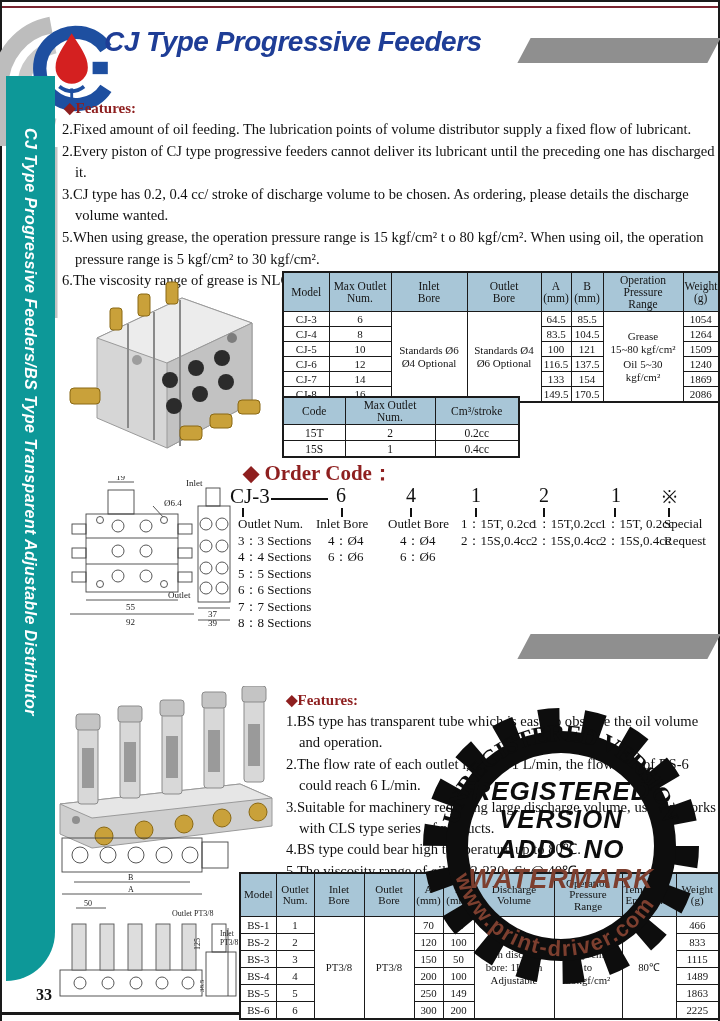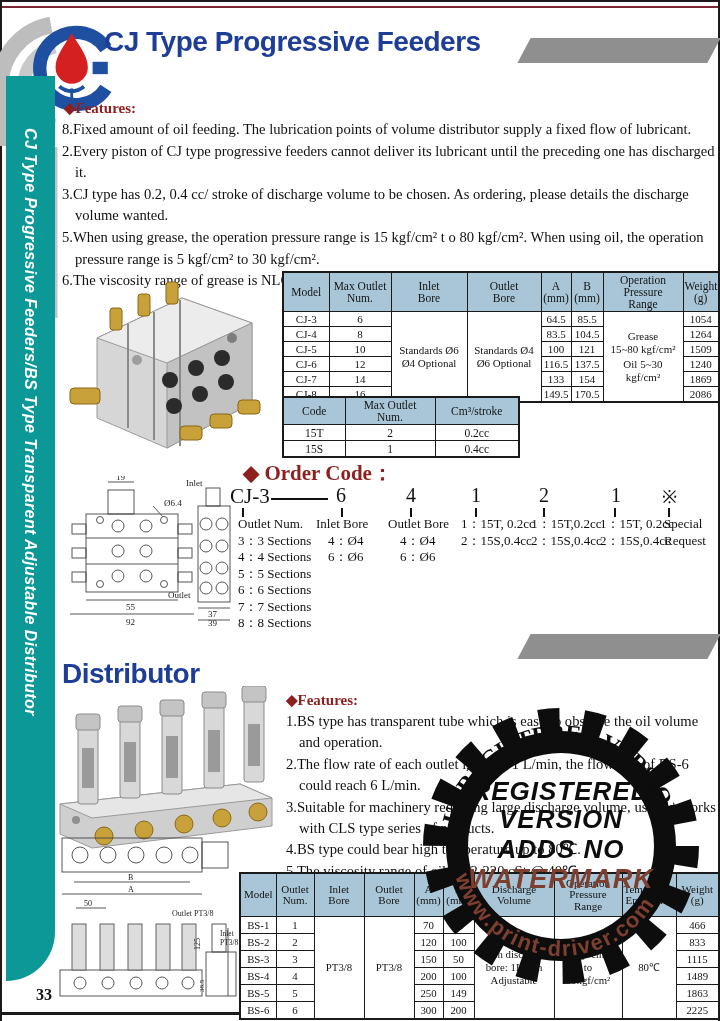--- a/index.html
+++ b/index.html
@@ -6,21 +6,21 @@
   .page{position:relative;width:720px;height:1021px;background:#ffffff;overflow:hidden;
         font-family:"Liberation Serif",serif;color:#141414;}
   .abs{position:absolute;}
   
   .edge-top{position:absolute;left:0;top:0;width:720px;height:2px;background:#1a1a1a;}
   .rule-maroon{position:absolute;left:0;top:6px;width:720px;height:2px;background:#7a2430;}
   .edge-left{position:absolute;left:0;top:0;width:2px;height:1021px;background:#1a1a1a;}
   .edge-right{position:absolute;right:0;top:0;width:2px;height:1021px;background:#1a1a1a;}
   .edge-bottom{position:absolute;left:0;top:1012px;width:720px;height:3px;background:#1a1a1a;}
   
-  .sec-title{position:absolute;font-family:"Liberation Sans",sans-serif;font-weight:bold;
+  .sec-title{position:absolute;font-family:"Liberation Sans",sans-serif;font-weight:bold;font-style:italic;
              color:#1e3d96;font-size:28px;white-space:nowrap;letter-spacing:-0.5px;}
   .gray-bar{position:absolute;width:190px;height:25px;background:#8f8f8f;transform:skewX(-28deg);}
   
   .sidebar{position:absolute;left:6px;top:76px;width:49px;height:905px;background:#0d9898;
            border-bottom-right-radius:55px;}
   .sidebar-text{position:absolute;left:15px;top:52px;writing-mode:vertical-rl;
                 font-family:"Liberation Sans",sans-serif;font-weight:bold;font-style:italic;
                 font-size:16px;color:#ffffff;letter-spacing:0.4px;white-space:nowrap;}
   .pagenum{position:absolute;left:36px;top:986px;font-size:16px;color:#111;font-weight:bold;}
   
@@ -89,21 +89,21 @@
   <div class="sec-title" style="left:104px;top:26px;">CJ Type Progressive Feeders</div>
   <div class="gray-bar" style="left:524px;top:38px;"></div>
 
   <div class="sidebar">
     <div class="sidebar-text">CJ Type Progressive Feeders/BS Type Transparent Adjustable Distributor</div>
   </div>
   <div class="pagenum">33</div>
 
   <div class="feat-head" style="left:64px;top:99px;">◆Features:</div>
   <ul class="feat-list cj-feat">
-    <li>8.Fixed amount of oil feeding. The lubrication points of volume distributor supply a fixed flow of lubricant.</li>
+    <li>2.Fixed amount of oil feeding. The lubrication points of volume distributor supply a fixed flow of lubricant.</li>
     <li>2.Every piston of CJ type progressive feeders cannot deliver its lubricant until the preceding one has discharged it.</li>
     <li>3.CJ type has 0.2, 0.4 cc/ stroke of discharge volume to be chosen. As ordering, please details the discharge volume  wanted.</li>
     <li>5.When using grease, the operation pressure range is 15 kgf/cm² t o 80 kgf/cm². When using oil, the operation pressure range is 5 kgf/cm² to 30 kgf/cm².</li>
     <li>6.The viscosity range of grease is NLGI grades 0 to 2. And the viscosity range of oil is 32-220 cSt @ 40℃.</li>
   </ul>
 
   <svg class="abs" style="left:62px;top:268px;" width="215" height="190" viewBox="0 0 215 190">
     <polygon points="35,70 120,30 190,55 190,135 105,180 35,150" fill="#d6d6d6" stroke="#9a9a9a"></polygon>
     <polygon points="35,70 120,30 190,55 105,95" fill="#ececec" stroke="#9a9a9a"></polygon>
     <polygon points="105,95 190,55 190,135 105,180" fill="#c2c2c2" stroke="#9a9a9a"></polygon>
@@ -337,21 +337,20 @@
     <text x="60" y="4" font-size="9">19</text>
     <text x="108" y="30" font-size="9">Ø6.4</text>
     <text x="130" y="10" font-size="9">Inlet</text>
     <text x="112" y="122" font-size="9">Outlet</text>
     <text x="70" y="134" font-size="9">55</text>
     <text x="70" y="149" font-size="9">92</text>
     <text x="152" y="141" font-size="9">37</text>
     <text x="152" y="150" font-size="9">39</text>
   </svg>
 
-  <div class="sec-title" style="left:62px;top:658px;">Distributor</div>
   <div class="gray-bar" style="left:524px;top:634px;"></div>
 
   <svg class="abs" style="left:40px;top:686px;" width="242" height="168" viewBox="0 0 242 168">
     <polygon points="20,118 200,98 232,112 232,140 52,162 20,148" fill="#cfcfcf" stroke="#9a9a9a"></polygon>
     <polygon points="20,118 200,98 232,112 52,132" fill="#e6e6e6" stroke="#9a9a9a"></polygon>
     <g>
       <g transform="translate(38,40)">
           <rect x="0" y="0" width="20" height="78" rx="3" fill="#d8d8d8" stroke="#8b8b8b"></rect>
           <rect x="4" y="22" width="12" height="40" fill="#9a9a9a"></rect>
           <rect x="-2" y="-12" width="24" height="16" rx="3" fill="#c4c4c4" stroke="#8b8b8b"></rect>

